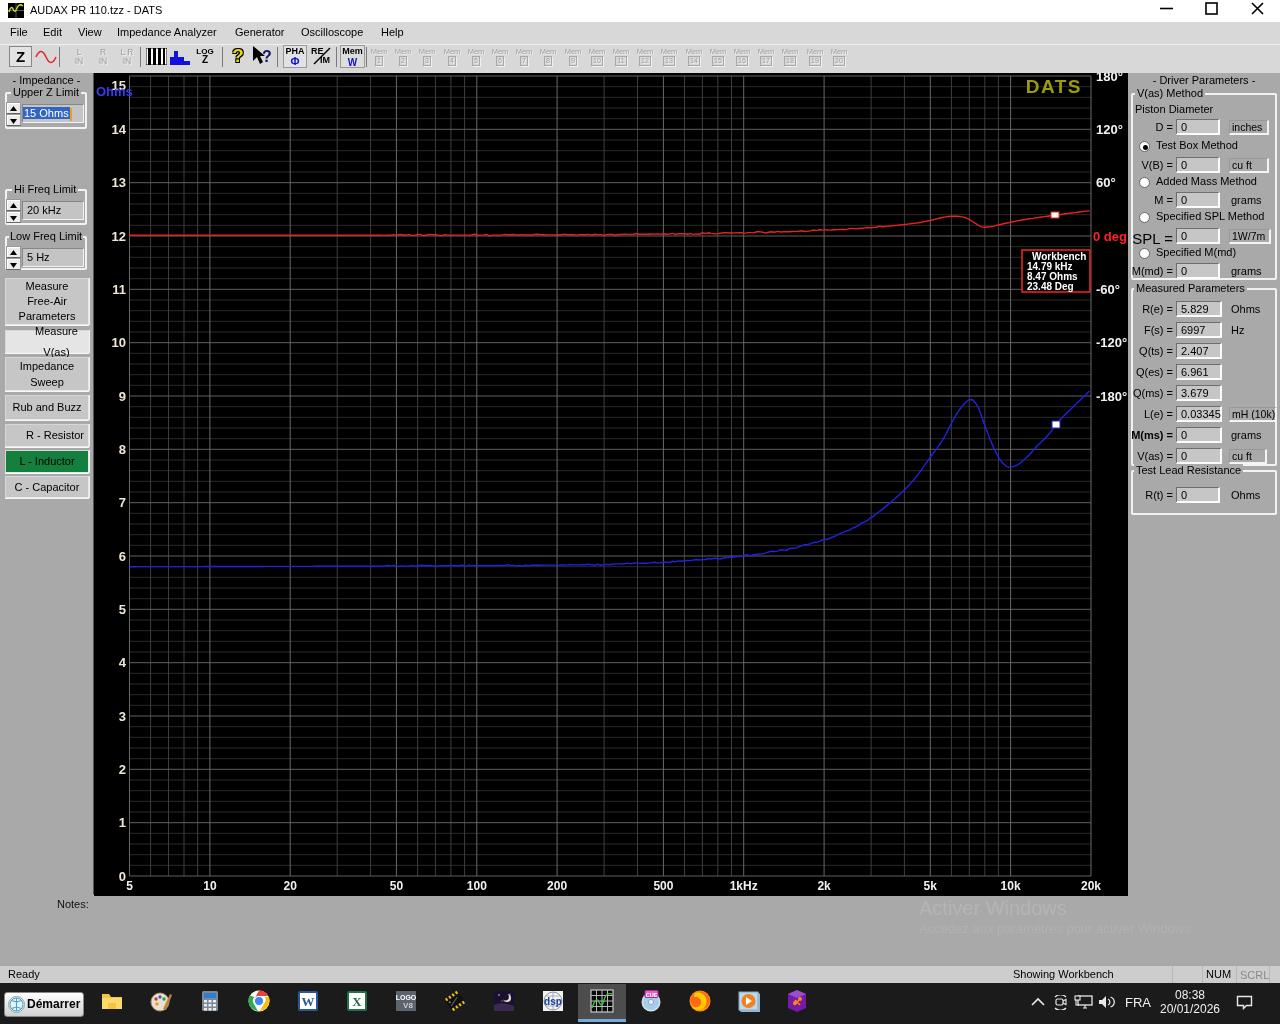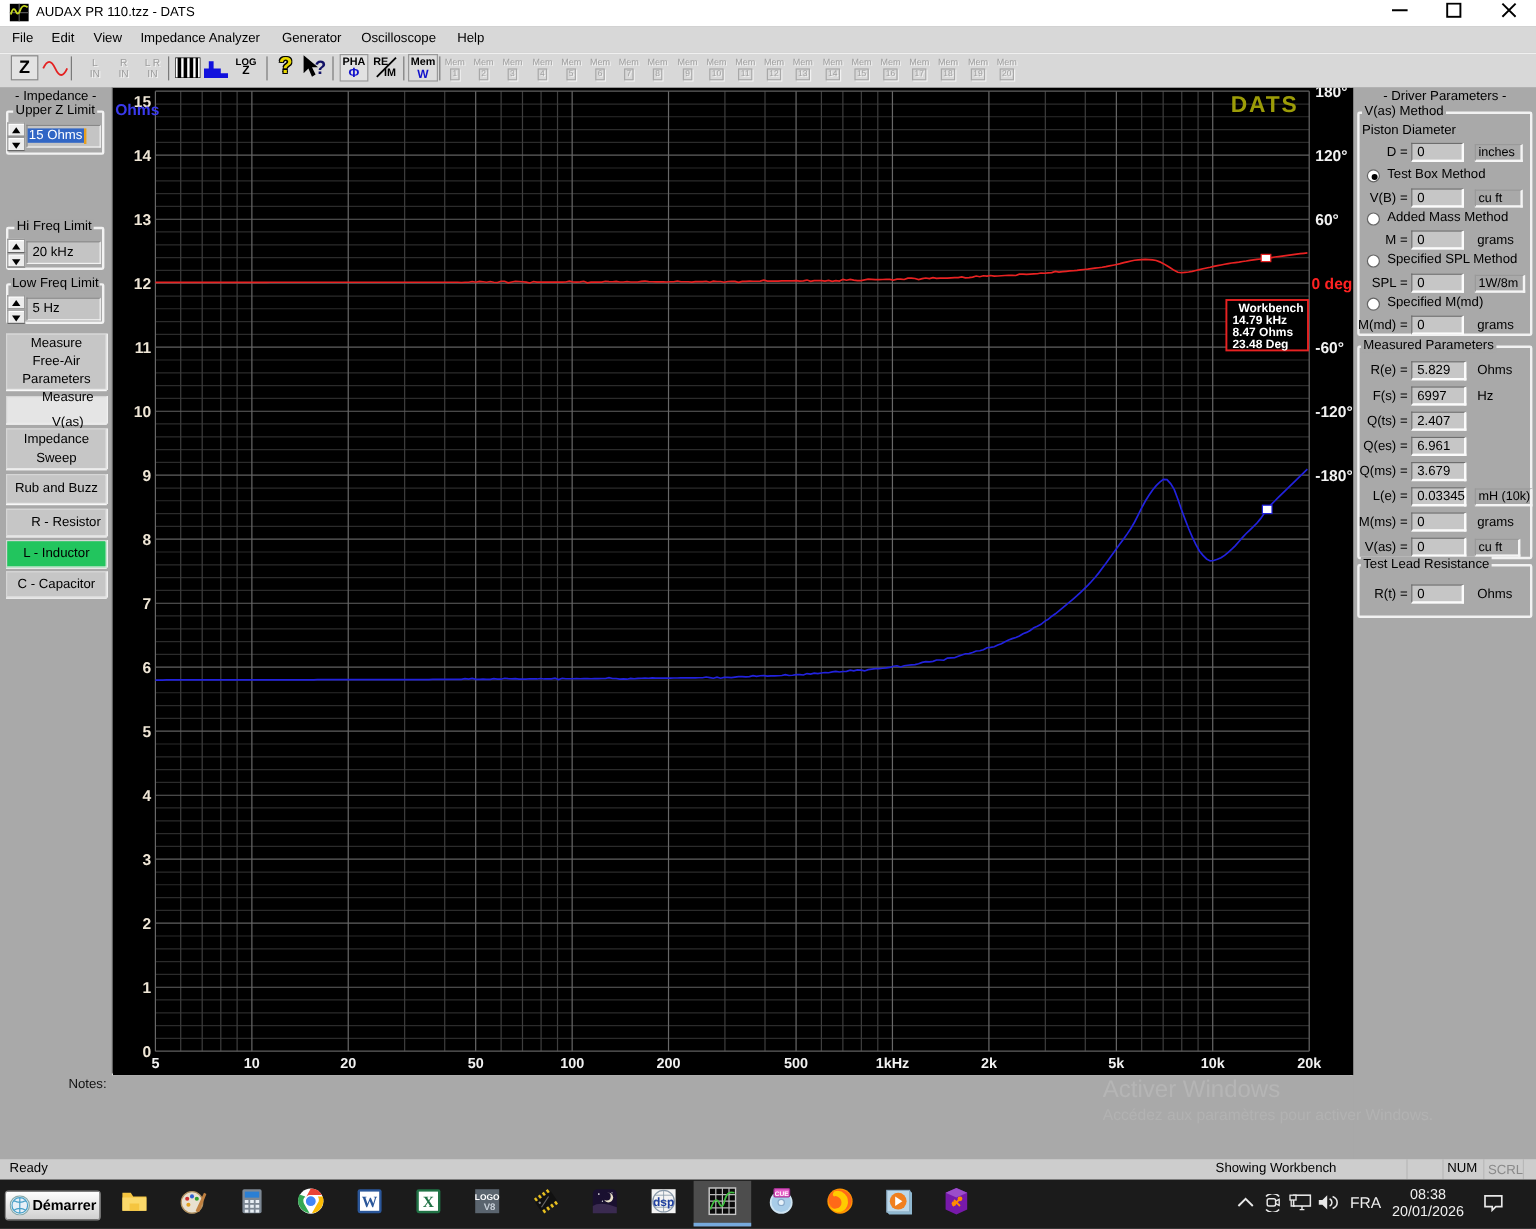--- a/index.html
+++ b/index.html
@@ -301,21 +301,21 @@
 <div style="position:absolute;left:6px;top:258px;width:15px;height:12px;background:#ececec;border:1px solid #999;border-bottom:1px solid #666;box-shadow:inset 1px 1px 0 #fff;font-size:0;text-align:center;"><svg width="9" height="8" viewBox="0 0 9 8" style="margin-top:2px">
       <path d="M4.5,7 L8,2 H1 Z" fill="#000"></path>
     </svg></div>
 <div style="position:absolute;left:22px;top:248px;width:62px;height:19px;background:#c4c4c4;border:1px solid #888;border-bottom-color:#f2f2f2;border-right-color:#f2f2f2;font-size:11px;color:#000;line-height:17px;padding-left:4px;">5 Hz</div>
 
 <div style="position:absolute;left:5px;top:278px;width:84px;height:47px;background:#c6c6c6;border:1px solid #e8e8e8;border-top-color:#d6d6d6;border-left-color:#d6d6d6;box-shadow:0 1px 0 #f8f8f8,1px 0 0 #f0f0f0;font-size:11px;text-align:center;color:#000;line-height:15px;display:flex;align-items:center;justify-content:center;">Measure<br>Free-Air<br>Parameters</div>
 <div style="position:absolute;left:5px;top:330px;width:84px;height:23px;background:#e5e5e5;border:1px solid #e8e8e8;border-top-color:#d6d6d6;border-left-color:#d6d6d6;box-shadow:0 1px 0 #f8f8f8,1px 0 0 #f0f0f0;font-size:11px;text-align:center;color:#000;line-height:21px;display:flex;align-items:center;justify-content:center;padding-left:19px;">Measure V(as)</div>
 <div style="position:absolute;left:5px;top:357px;width:84px;height:34px;background:#c6c6c6;border:1px solid #e8e8e8;border-top-color:#d6d6d6;border-left-color:#d6d6d6;box-shadow:0 1px 0 #f8f8f8,1px 0 0 #f0f0f0;font-size:11px;text-align:center;color:#000;line-height:16px;display:flex;align-items:center;justify-content:center;">Impedance<br>Sweep</div>
 <div style="position:absolute;left:5px;top:395px;width:84px;height:25px;background:#c6c6c6;border:1px solid #e8e8e8;border-top-color:#d6d6d6;border-left-color:#d6d6d6;box-shadow:0 1px 0 #f8f8f8,1px 0 0 #f0f0f0;font-size:11px;text-align:center;color:#000;line-height:23px;display:flex;align-items:center;justify-content:center;">Rub and Buzz</div>
 <div style="position:absolute;left:5px;top:424px;width:84px;height:23px;background:#c6c6c6;border:1px solid #e8e8e8;border-top-color:#d6d6d6;border-left-color:#d6d6d6;box-shadow:0 1px 0 #f8f8f8,1px 0 0 #f0f0f0;font-size:11px;text-align:center;color:#000;line-height:21px;display:flex;align-items:center;justify-content:center;padding-left:16px;">R - Resistor</div>
-<div style="position:absolute;left:5px;top:450px;width:84px;height:23px;background:#22c55e;border:1px solid #e8e8e8;border-top-color:#d6d6d6;border-left-color:#d6d6d6;box-shadow:0 1px 0 #f8f8f8,1px 0 0 #f0f0f0;font-size:11px;text-align:center;color:#000;line-height:21px;display:flex;align-items:center;justify-content:center;">L - Inductor</div>
+<div style="position:absolute;left:5px;top:450px;width:84px;height:23px;background:#15803d;border:1px solid #e8e8e8;border-top-color:#d6d6d6;border-left-color:#d6d6d6;box-shadow:0 1px 0 #f8f8f8,1px 0 0 #f0f0f0;font-size:11px;text-align:center;color:#000;line-height:21px;display:flex;align-items:center;justify-content:center;">L - Inductor</div>
 <div style="position:absolute;left:5px;top:476px;width:84px;height:22px;background:#c6c6c6;border:1px solid #e8e8e8;border-top-color:#d6d6d6;border-left-color:#d6d6d6;box-shadow:0 1px 0 #f8f8f8,1px 0 0 #f0f0f0;font-size:11px;text-align:center;color:#000;line-height:20px;display:flex;align-items:center;justify-content:center;">C - Capacitor</div>
 
 <div style="position:absolute;left:1128px;top:73px;width:152px;height:893px;background:#a9a9a9;"></div>
 <div style="position:absolute;left:1128px;top:74px;width:152px;text-align:center;font-size:11px;color:#000;">- Driver Parameters -</div>
 <div style="position:absolute;left:1131px;top:93px;width:146px;height:187px;border:2px solid #f2f2f2;border-radius:2px;"></div>
 <div style="position:absolute;left:1135px;top:87px;background:#a9a9a9;padding:0 2px;font-size:11px;color:#000;">V(as) Method</div>
 <div style="position:absolute;left:1135px;top:103px;font-size:11px;color:#000;">Piston Diameter</div>
 <div style="position:absolute;left:1063px;top:121px;width:110px;text-align:right;font-size:11px;color:#000;">D =</div>
 <div style="position:absolute;left:1176px;top:119px;width:44px;height:16px;background:#c6c6c6;border-top:1px solid #6e6e6e;border-left:1px solid #6e6e6e;border-right:2px solid #fbfbfb;border-bottom:2px solid #fbfbfb;font-size:11px;line-height:14px;color:#000;padding-left:4px;">0</div>
 <div style="position:absolute;left:1229px;top:120px;width:40px;height:15px;border-right:2px solid #f4f4f4;border-bottom:2px solid #f4f4f4;border-top:1px solid #9a9a9a;border-left:1px solid #9a9a9a;font-size:10.5px;line-height:13px;color:#000;padding-left:2px;white-space:nowrap;overflow:hidden;">inches</div>
@@ -326,23 +326,23 @@
 <div style="position:absolute;left:1063px;top:159px;width:110px;text-align:right;font-size:11px;color:#000;">V(B) =</div>
 <div style="position:absolute;left:1176px;top:157px;width:44px;height:16px;background:#c6c6c6;border-top:1px solid #6e6e6e;border-left:1px solid #6e6e6e;border-right:2px solid #fbfbfb;border-bottom:2px solid #fbfbfb;font-size:11px;line-height:14px;color:#000;padding-left:4px;">0</div>
 <div style="position:absolute;left:1229px;top:158px;width:40px;height:15px;border-right:2px solid #f4f4f4;border-bottom:2px solid #f4f4f4;border-top:1px solid #9a9a9a;border-left:1px solid #9a9a9a;font-size:10.5px;line-height:13px;color:#000;padding-left:2px;white-space:nowrap;overflow:hidden;">cu ft</div>
 <div style="position:absolute;left:1139px;top:177px;width:11px;height:11px;border-radius:50%;background:#fff;border:1px solid #666;"></div>
 <div style="position:absolute;left:1156px;top:175px;font-size:11px;color:#000;">Added Mass Method</div>
 <div style="position:absolute;left:1063px;top:194px;width:110px;text-align:right;font-size:11px;color:#000;">M =</div>
 <div style="position:absolute;left:1176px;top:192px;width:44px;height:16px;background:#c6c6c6;border-top:1px solid #6e6e6e;border-left:1px solid #6e6e6e;border-right:2px solid #fbfbfb;border-bottom:2px solid #fbfbfb;font-size:11px;line-height:14px;color:#000;padding-left:4px;">0</div>
 <div style="position:absolute;left:1231px;top:194px;font-size:11px;color:#000;">grams</div>
 <div style="position:absolute;left:1139px;top:212px;width:11px;height:11px;border-radius:50%;background:#fff;border:1px solid #666;"></div>
 <div style="position:absolute;left:1156px;top:210px;font-size:11px;color:#000;">Specified SPL Method</div>
-<div style="position:absolute;left:1063px;top:230px;width:110px;text-align:right;font-size:11px;color:#000;">SPL =</div>
+<div style="position:absolute;left:1063px;top:230px;width:110px;text-align:right;font-size:15px;color:#000;">SPL =</div>
 <div style="position:absolute;left:1176px;top:228px;width:44px;height:16px;background:#c6c6c6;border-top:1px solid #6e6e6e;border-left:1px solid #6e6e6e;border-right:2px solid #fbfbfb;border-bottom:2px solid #fbfbfb;font-size:11px;line-height:14px;color:#000;padding-left:4px;">0</div>
-<div style="position:absolute;left:1229px;top:229px;width:42px;height:15px;border-right:2px solid #f4f4f4;border-bottom:2px solid #f4f4f4;border-top:1px solid #9a9a9a;border-left:1px solid #9a9a9a;font-size:10.5px;line-height:13px;color:#000;padding-left:2px;white-space:nowrap;overflow:hidden;">1W/8m</div>
+<div style="position:absolute;left:1229px;top:229px;width:42px;height:15px;border-right:2px solid #f4f4f4;border-bottom:2px solid #f4f4f4;border-top:1px solid #9a9a9a;border-left:1px solid #9a9a9a;font-size:10.5px;line-height:13px;color:#000;padding-left:2px;white-space:nowrap;overflow:hidden;">1W/7m</div>
 <div style="position:absolute;left:1139px;top:248px;width:11px;height:11px;border-radius:50%;background:#fff;border:1px solid #666;"></div>
 <div style="position:absolute;left:1156px;top:246px;font-size:11px;color:#000;">Specified M(md)</div>
 <div style="position:absolute;left:1063px;top:265px;width:110px;text-align:right;font-size:11px;color:#000;">M(md) =</div>
 <div style="position:absolute;left:1176px;top:263px;width:44px;height:16px;background:#c6c6c6;border-top:1px solid #6e6e6e;border-left:1px solid #6e6e6e;border-right:2px solid #fbfbfb;border-bottom:2px solid #fbfbfb;font-size:11px;line-height:14px;color:#000;padding-left:4px;">0</div>
 <div style="position:absolute;left:1231px;top:265px;font-size:11px;color:#000;">grams</div>
 <div style="position:absolute;left:1131px;top:288px;width:146px;height:178px;border:2px solid #f2f2f2;border-radius:2px;"></div>
 <div style="position:absolute;left:1134px;top:282px;background:#a9a9a9;padding:0 2px;font-size:11px;color:#000;">Measured Parameters</div>
 <div style="position:absolute;left:1063px;top:303px;width:110px;text-align:right;font-size:11px;color:#000;">R(e) =</div>
 <div style="position:absolute;left:1176px;top:301px;width:46px;height:16px;background:#c6c6c6;border-top:1px solid #6e6e6e;border-left:1px solid #6e6e6e;border-right:2px solid #fbfbfb;border-bottom:2px solid #fbfbfb;font-size:11px;line-height:14px;color:#000;padding-left:4px;">5.829</div>
 <div style="position:absolute;left:1231px;top:303px;font-size:11px;color:#000;">Ohms</div>
@@ -351,21 +351,21 @@
 <div style="position:absolute;left:1231px;top:324px;font-size:11px;color:#000;">Hz</div>
 <div style="position:absolute;left:1063px;top:345px;width:110px;text-align:right;font-size:11px;color:#000;">Q(ts) =</div>
 <div style="position:absolute;left:1176px;top:343px;width:46px;height:16px;background:#c6c6c6;border-top:1px solid #6e6e6e;border-left:1px solid #6e6e6e;border-right:2px solid #fbfbfb;border-bottom:2px solid #fbfbfb;font-size:11px;line-height:14px;color:#000;padding-left:4px;">2.407</div>
 <div style="position:absolute;left:1063px;top:366px;width:110px;text-align:right;font-size:11px;color:#000;">Q(es) =</div>
 <div style="position:absolute;left:1176px;top:364px;width:46px;height:16px;background:#c6c6c6;border-top:1px solid #6e6e6e;border-left:1px solid #6e6e6e;border-right:2px solid #fbfbfb;border-bottom:2px solid #fbfbfb;font-size:11px;line-height:14px;color:#000;padding-left:4px;">6.961</div>
 <div style="position:absolute;left:1063px;top:387px;width:110px;text-align:right;font-size:11px;color:#000;">Q(ms) =</div>
 <div style="position:absolute;left:1176px;top:385px;width:46px;height:16px;background:#c6c6c6;border-top:1px solid #6e6e6e;border-left:1px solid #6e6e6e;border-right:2px solid #fbfbfb;border-bottom:2px solid #fbfbfb;font-size:11px;line-height:14px;color:#000;padding-left:4px;">3.679</div>
 <div style="position:absolute;left:1063px;top:408px;width:110px;text-align:right;font-size:11px;color:#000;">L(e) =</div>
 <div style="position:absolute;left:1176px;top:406px;width:46px;height:16px;background:#c6c6c6;border-top:1px solid #6e6e6e;border-left:1px solid #6e6e6e;border-right:2px solid #fbfbfb;border-bottom:2px solid #fbfbfb;font-size:11px;line-height:14px;color:#000;padding-left:4px;">0.03345</div>
 <div style="position:absolute;left:1229px;top:407px;width:48px;height:15px;border-right:2px solid #f4f4f4;border-bottom:2px solid #f4f4f4;border-top:1px solid #9a9a9a;border-left:1px solid #9a9a9a;font-size:10.5px;line-height:13px;color:#000;padding-left:2px;white-space:nowrap;overflow:hidden;">mH (10k)</div>
-<div style="position:absolute;left:1063px;top:429px;width:110px;text-align:right;font-size:11px;color:#000;">M(ms) =</div>
+<div style="position:absolute;left:1063px;top:429px;width:110px;text-align:right;font-size:11px;color:#000;font-weight:bold;">M(ms) =</div>
 <div style="position:absolute;left:1176px;top:427px;width:46px;height:16px;background:#c6c6c6;border-top:1px solid #6e6e6e;border-left:1px solid #6e6e6e;border-right:2px solid #fbfbfb;border-bottom:2px solid #fbfbfb;font-size:11px;line-height:14px;color:#000;padding-left:4px;">0</div>
 <div style="position:absolute;left:1231px;top:429px;font-size:11px;color:#000;">grams</div>
 <div style="position:absolute;left:1063px;top:450px;width:110px;text-align:right;font-size:11px;color:#000;">V(as) =</div>
 <div style="position:absolute;left:1176px;top:448px;width:46px;height:16px;background:#c6c6c6;border-top:1px solid #6e6e6e;border-left:1px solid #6e6e6e;border-right:2px solid #fbfbfb;border-bottom:2px solid #fbfbfb;font-size:11px;line-height:14px;color:#000;padding-left:4px;">0</div>
 <div style="position:absolute;left:1229px;top:449px;width:38px;height:15px;border-right:2px solid #f4f4f4;border-bottom:2px solid #f4f4f4;border-top:1px solid #9a9a9a;border-left:1px solid #9a9a9a;font-size:10.5px;line-height:13px;color:#000;padding-left:2px;white-space:nowrap;overflow:hidden;">cu ft</div>
 <div style="position:absolute;left:1131px;top:470px;width:146px;height:45px;border:2px solid #f2f2f2;border-radius:2px;"></div>
 <div style="position:absolute;left:1134px;top:464px;background:#a9a9a9;padding:0 2px;font-size:11px;color:#000;">Test Lead Resistance</div>
 <div style="position:absolute;left:1063px;top:489px;width:110px;text-align:right;font-size:11px;color:#000;">R(t) =</div>
 <div style="position:absolute;left:1176px;top:487px;width:44px;height:16px;background:#c6c6c6;border-top:1px solid #6e6e6e;border-left:1px solid #6e6e6e;border-right:2px solid #fbfbfb;border-bottom:2px solid #fbfbfb;font-size:11px;line-height:14px;color:#000;padding-left:4px;">0</div>
 <div style="position:absolute;left:1231px;top:489px;font-size:11px;color:#000;">Ohms</div>

